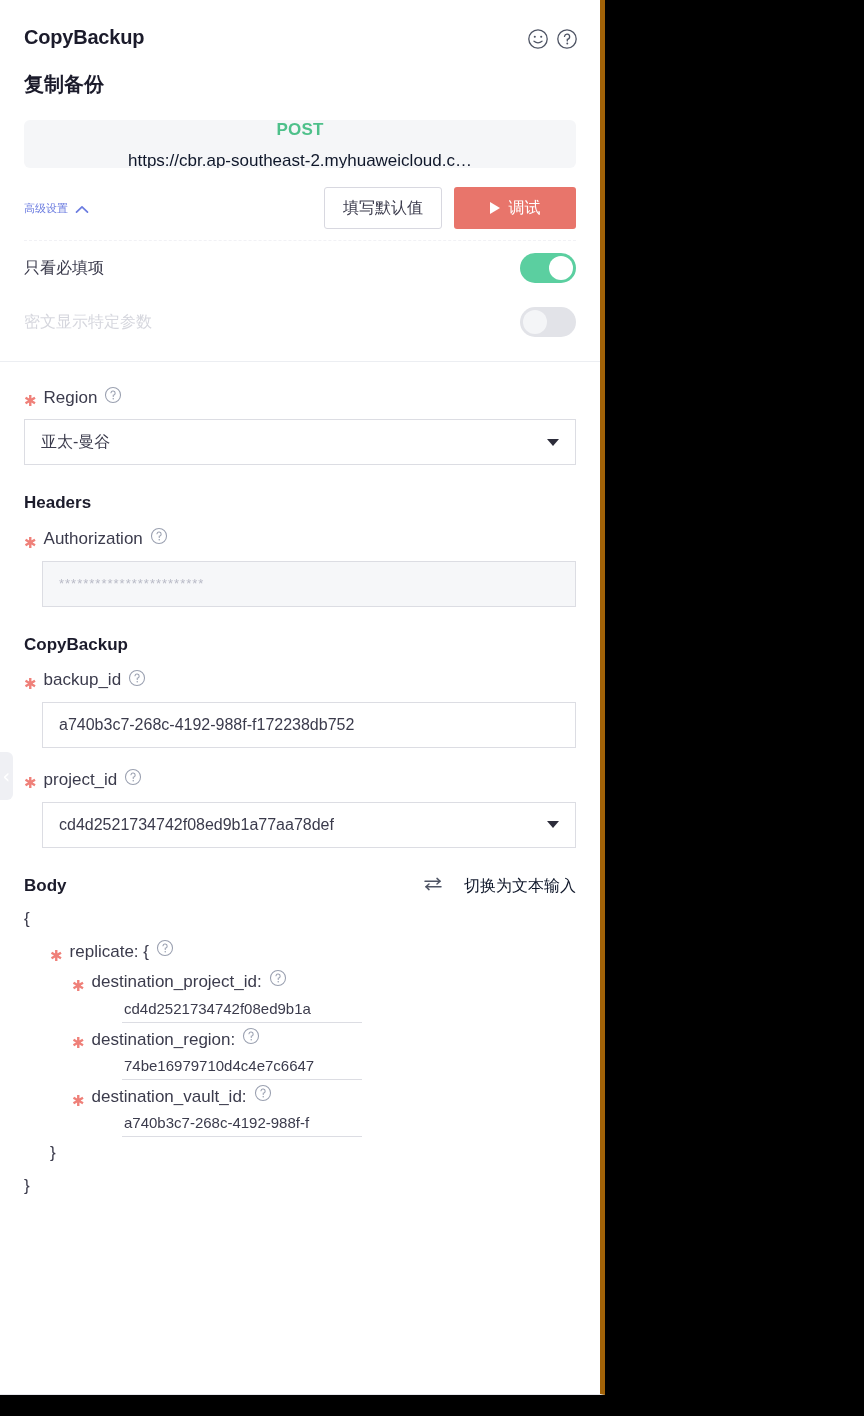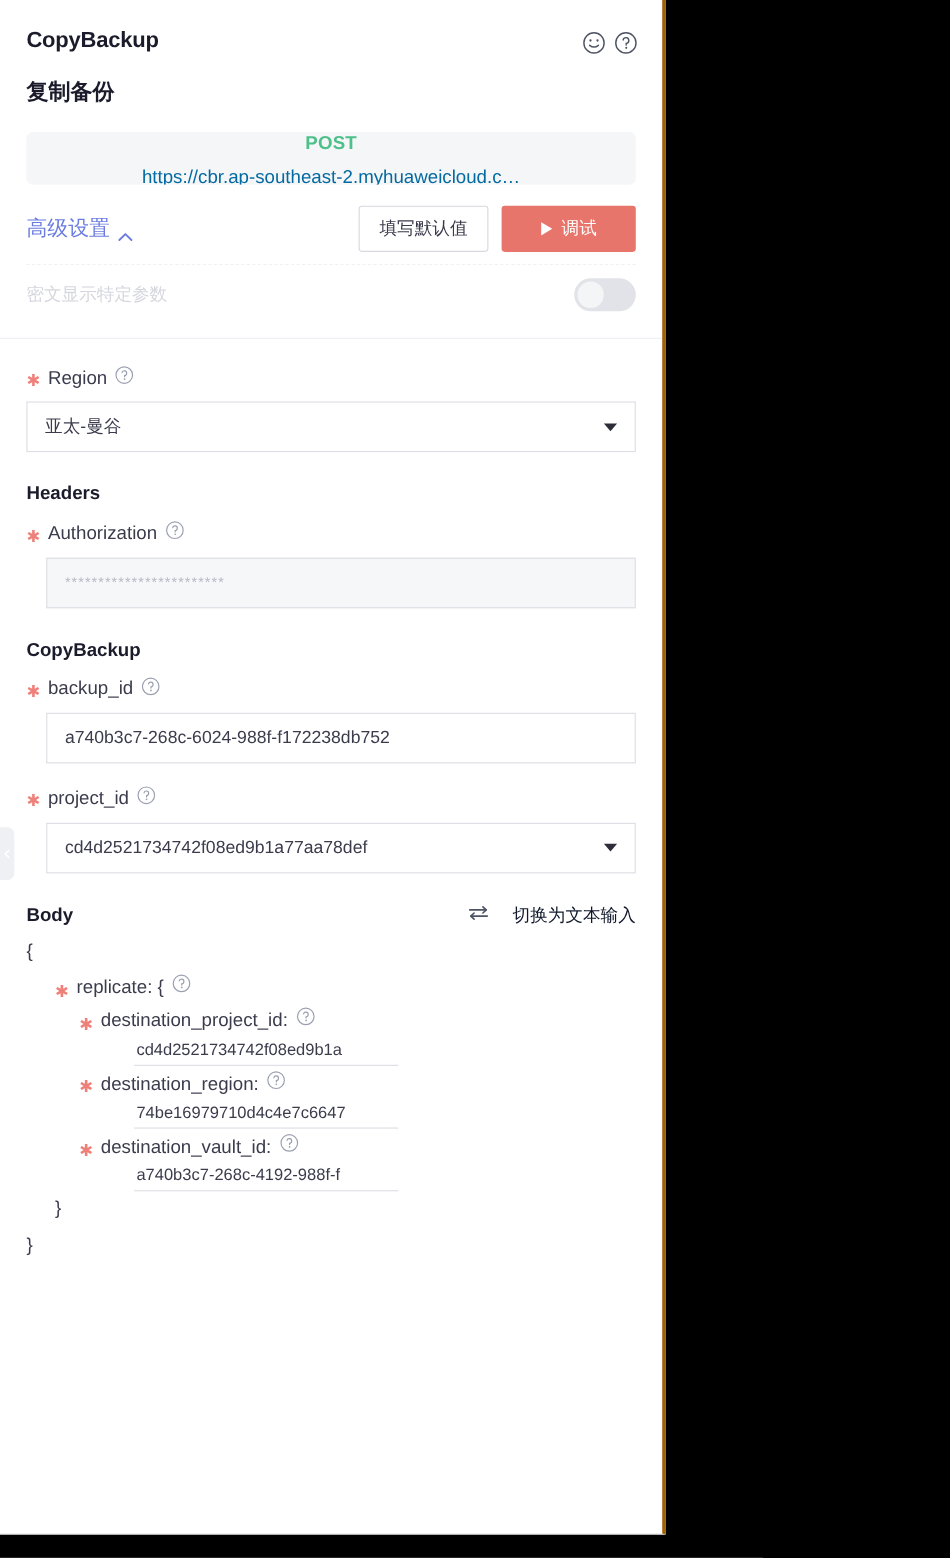--- a/index.html
+++ b/index.html
@@ -16,21 +16,21 @@
   }
 
   
   .panel {
     position: absolute;
     left: 0;
     top: 0;
     width: 605px;
     height: 1395px;
     background: #ffffff;
-    border-right: 3px solid #a16207;
+    border-right: 5px solid #a16207;
     border-bottom: 1px solid #e6e6ec;
     box-sizing: border-box;
     overflow: hidden;
   }
 
   
   .collapse-handle {
     position: absolute;
     left: -9px;
     top: 752px;
@@ -96,39 +96,39 @@
     flex-direction: column;
   }
   .method {
     color: #4ec08a;
     font-weight: bold;
     font-size: 17px;
     letter-spacing: 0.2px;
     flex: none;
   }
   .url {
-    color: #0369a1;
+    color: #0f172a;
     font-size: 17px;
     white-space: nowrap;
     overflow: hidden;
   }
 
   
   .actionrow {
     margin: 14px 24px 0 24px;
     height: 52px;
     display: flex;
     align-items: center;
     justify-content: space-between;
   }
   .adv-link {
     color: #6b7ce0;
-    font-size: 19px;
-    display: flex;
-    align-items: flex-end;
+    font-size: 11px;
+    display: flex;
+    align-items: center;
     gap: 7px;
     cursor: pointer;
   }
   .adv-link .caret {
     font-size: 13px;
     line-height: 1;
     position: relative;
     top: 1px;
   }
   .btns { display: flex; gap: 12px; align-items: center; }
@@ -361,20 +361,26 @@
       <button class="btn-ghost">填写默认值</button>
       <button class="btn-primary">
         <span class="play"></span>
         <span>调试</span>
       </button>
     </div>
   </div>
 
   <div class="adv-sep"></div>
 
+  <div class="toggle-row">
+    <span class="lbl">只看必填项</span>
+    <span class="sw on">
+        <span class="knob"></span>
+      </span>
+  </div>
 
   <div class="toggle-row disabled">
     <span class="lbl">密文显示特定参数</span>
     <span class="sw off">
         <span class="knob"></span>
       </span>
   </div>
 
   <div class="section-sep"></div>
 
@@ -420,21 +426,21 @@
       <span>backup_id</span>
       <span class="qmark">
         <svg width="18" height="18" viewBox="0 0 22 22">
           <circle cx="11" cy="11" r="9.2" fill="none" stroke="#9aa0b0" stroke-width="1.3"></circle>
           <path d="M8.5 8.3 a2.6 2.6 0 1 1 2.8 3.1 v1.5" fill="none" stroke="#9aa0b0" stroke-width="1.3" stroke-linecap="round"></path>
           <circle cx="11.3" cy="15.5" r="0.95" fill="#9aa0b0"></circle>
         </svg>
       </span>
     </div>
     <div class="input indent">
-      <span>a740b3c7-268c-6024-988f-f172238db752</span>
+      <span>a740b3c7-268c-4192-988f-f172238db752</span>
     </div>
 
     <div class="flabel field-gap">
       <span class="req">✱</span>
       <span>project_id</span>
       <span class="qmark">
         <svg width="18" height="18" viewBox="0 0 22 22">
           <circle cx="11" cy="11" r="9.2" fill="none" stroke="#9aa0b0" stroke-width="1.3"></circle>
           <path d="M8.5 8.3 a2.6 2.6 0 1 1 2.8 3.1 v1.5" fill="none" stroke="#9aa0b0" stroke-width="1.3" stroke-linecap="round"></path>
           <circle cx="11.3" cy="15.5" r="0.95" fill="#9aa0b0"></circle>

